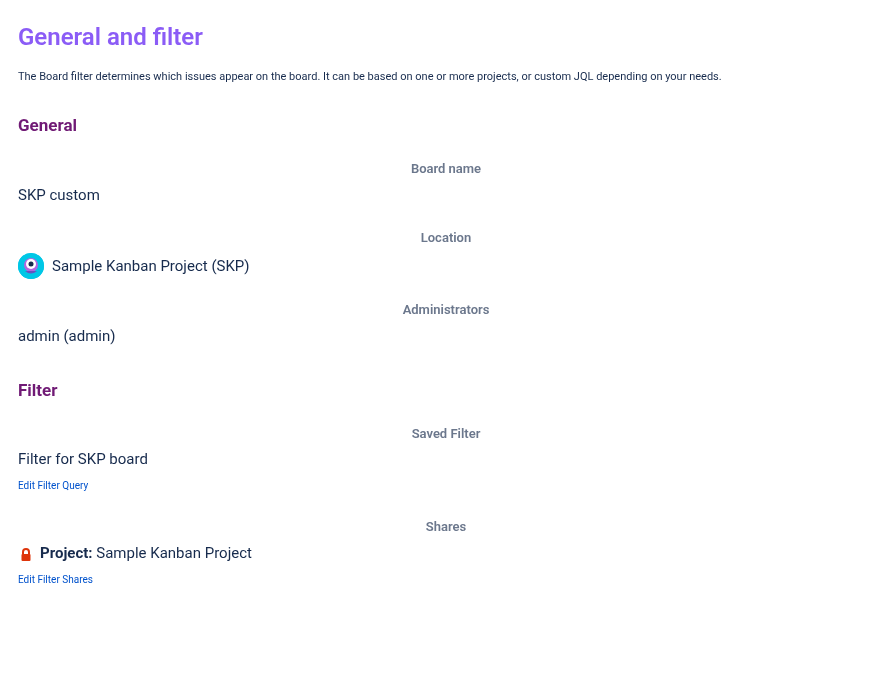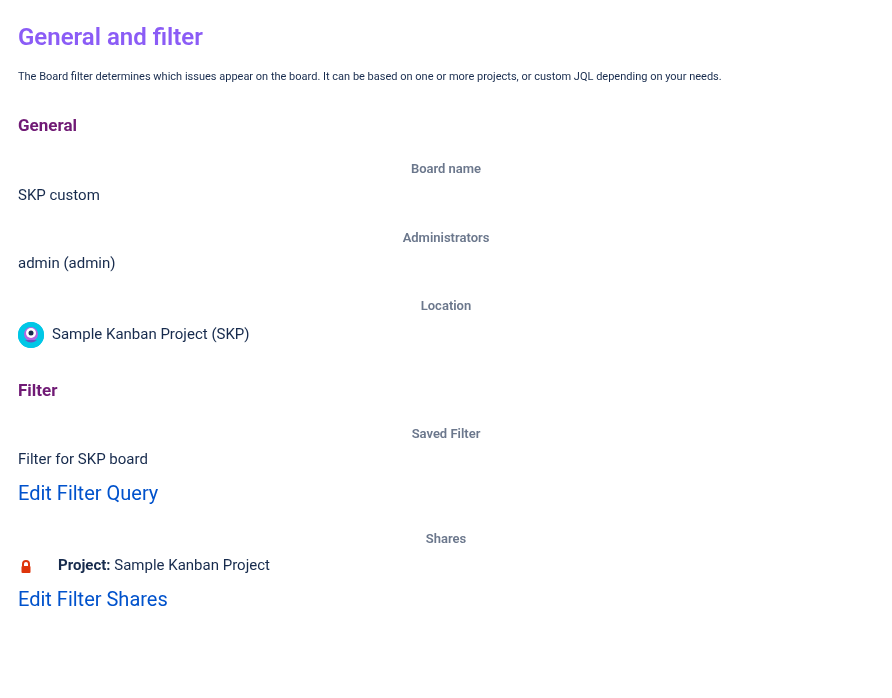--- a/index.html
+++ b/index.html
@@ -64,29 +64,29 @@
       align-items: center;
       justify-content: center;
       position: relative;
       flex-shrink: 0;
     }
     .project-avatar svg {
       display: block;
     }
     .link {
       color: #0052CC;
-      font-size: 20px;
+      font-size: 10px;
       cursor: pointer;
       display: inline-block;
       margin-top: 8px;
     }
     .shares-row {
       display: flex;
       align-items: center;
-      gap: 24px;
+      gap: 6px;
     }
     .lock-icon {
       width: 16px;
       height: 16px;
       flex-shrink: 0;
       position: relative;
       top: 1px;
     }
     .project-label {
       font-weight: 700;
@@ -109,38 +109,38 @@
 
 <div class="section-block">
   <h2 class="section-heading">General</h2>
 
   <div class="field-group">
     <div class="field-label">Board name</div>
     <div class="field-value">SKP custom</div>
   </div>
 
   <div class="field-group">
-    <div class="field-label">Administrators</div>
-    <div class="field-value">admin (admin)</div>
-  </div>
-
-  <div class="field-group">
     <div class="field-label">Location</div>
     <div class="location-row">
       <span class="project-avatar">
         <svg width="26" height="26" viewBox="0 0 26 26">
           <circle cx="13" cy="13" r="13" fill="#00C7E6"></circle>
           <circle cx="13" cy="12" r="7" fill="#B366E0"></circle>
           <circle cx="13" cy="11" r="5" fill="#ffffff"></circle>
           <circle cx="13" cy="11" r="2.5" fill="#172B4D"></circle>
           <path d="M 7 18 Q 13 23 19 18" fill="#6554C0"></path>
         </svg>
       </span>
       <span class="field-value">Sample Kanban Project (SKP)</span>
     </div>
+  </div>
+
+  <div class="field-group">
+    <div class="field-label">Administrators</div>
+    <div class="field-value">admin (admin)</div>
   </div>
 </div>
 
 <div class="section-block">
   <h2 class="section-heading">Filter</h2>
 
   <div class="field-group saved-filter-group">
     <div class="field-label">Saved Filter</div>
     <div class="field-value">Filter for SKP board</div>
     <a class="link">Edit Filter Query</a>

